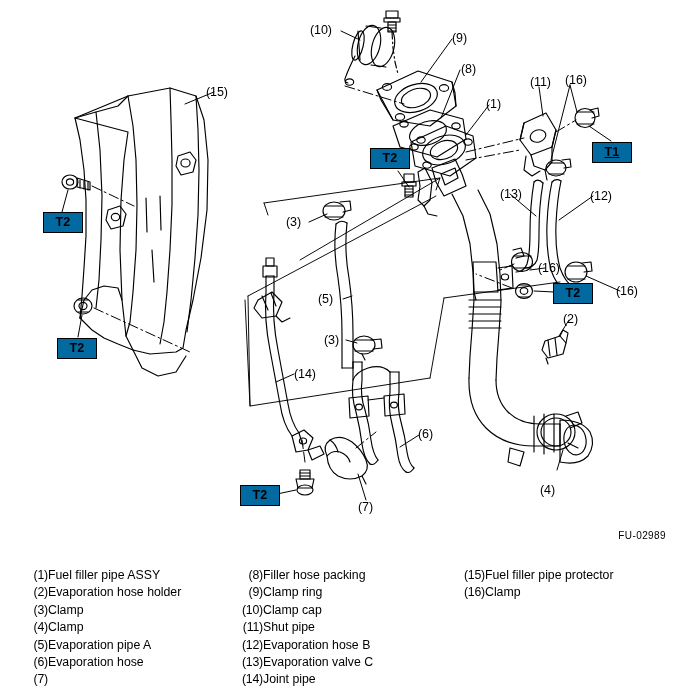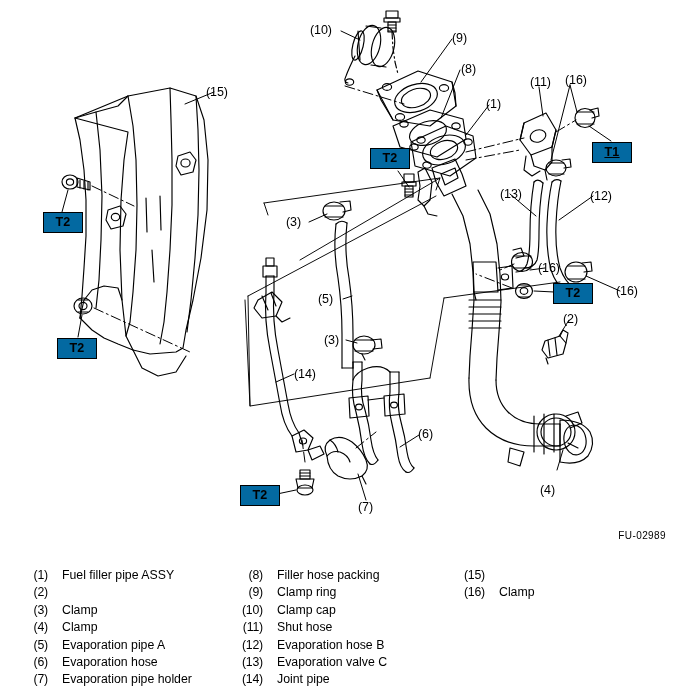--- a/index.html
+++ b/index.html
@@ -84,21 +84,20 @@
     line-height: 15px;
   }
   .legend-num {
     width: 38px;
     text-align: right;
     padding-right: 0;
     flex: 0 0 38px;
     letter-spacing: -.2px;
   }
   .legend-label {
-    padding-left: 14px;
     white-space: nowrap;
   }
 </style>
 </head>
 <body>
 
 <div id="diagram-area">
 
   <svg id="diagram-svg" width="684" height="548" viewBox="0 0 684 548">
     <g fill="none" stroke="#000" stroke-width="1.15" stroke-linecap="round" stroke-linejoin="round">
@@ -487,77 +486,78 @@
 
 <div id="legend">
 
   <div class="legend-col" id="legend-col-1">
     <div class="legend-row">
       <span class="legend-num">(1)</span>
       <span class="legend-label">Fuel filler pipe ASSY</span>
     </div>
     <div class="legend-row">
       <span class="legend-num">(2)</span>
+      <span class="legend-label">Evaporation hose holder</span>
     </div>
     <div class="legend-row">
       <span class="legend-num">(3)</span>
       <span class="legend-label">Clamp</span>
     </div>
     <div class="legend-row">
       <span class="legend-num">(4)</span>
       <span class="legend-label">Clamp</span>
     </div>
     <div class="legend-row">
       <span class="legend-num">(5)</span>
       <span class="legend-label">Evaporation pipe A</span>
     </div>
     <div class="legend-row">
       <span class="legend-num">(6)</span>
       <span class="legend-label">Evaporation hose</span>
     </div>
     <div class="legend-row">
       <span class="legend-num">(7)</span>
-      <span class="legend-label">Evaporation pipe holder</span>
     </div>
   </div>
 
   <div class="legend-col" id="legend-col-2">
     <div class="legend-row">
       <span class="legend-num">(8)</span>
       <span class="legend-label">Filler hose packing</span>
     </div>
     <div class="legend-row">
       <span class="legend-num">(9)</span>
       <span class="legend-label">Clamp ring</span>
     </div>
     <div class="legend-row">
       <span class="legend-num">(10)</span>
       <span class="legend-label">Clamp cap</span>
     </div>
     <div class="legend-row">
       <span class="legend-num">(11)</span>
-      <span class="legend-label">Shut hose</span>
+      <span class="legend-label">Shut pipe</span>
     </div>
     <div class="legend-row">
       <span class="legend-num">(12)</span>
       <span class="legend-label">Evaporation hose B</span>
     </div>
     <div class="legend-row">
       <span class="legend-num">(13)</span>
       <span class="legend-label">Evaporation valve C</span>
     </div>
     <div class="legend-row">
       <span class="legend-num">(14)</span>
       <span class="legend-label">Joint pipe</span>
     </div>
   </div>
 
   <div class="legend-col" id="legend-col-3">
     <div class="legend-row">
       <span class="legend-num">(15)</span>
+      <span class="legend-label">Fuel filler pipe protector</span>
     </div>
     <div class="legend-row">
       <span class="legend-num">(16)</span>
       <span class="legend-label">Clamp</span>
     </div>
 
   </div>
 </div>
 
 </body></html>

